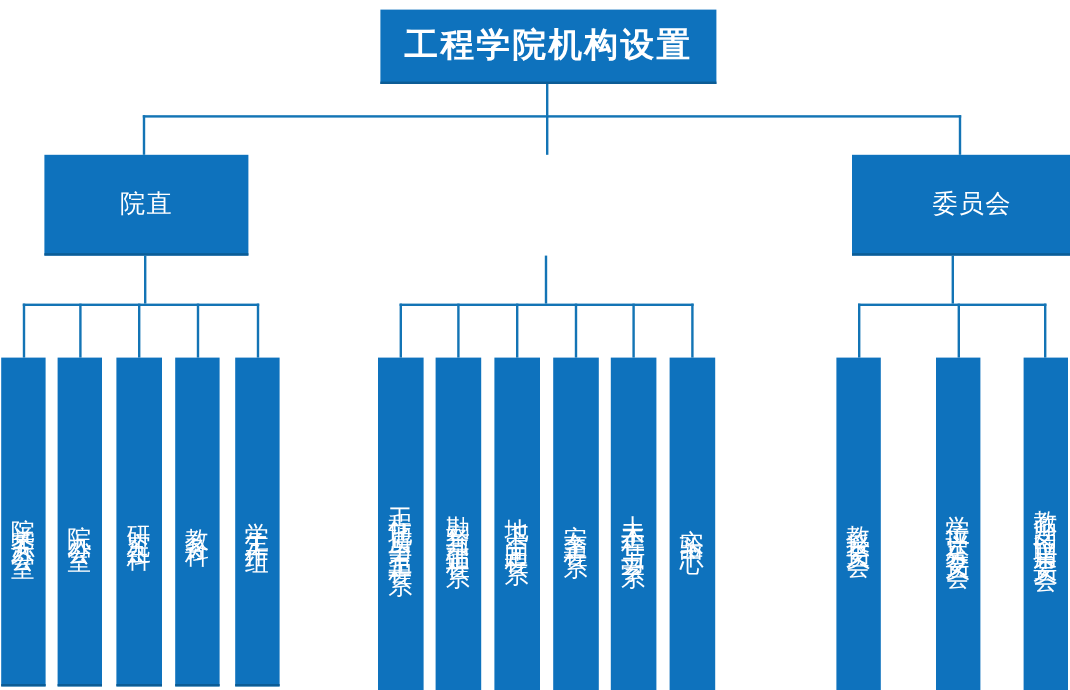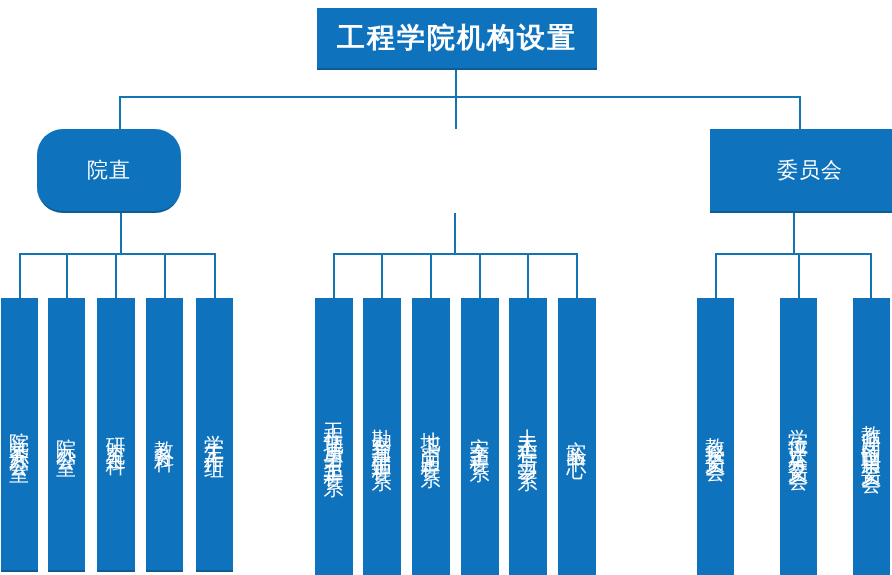--- a/index.html
+++ b/index.html
@@ -55,21 +55,21 @@
 <div id="stage">
 
   <div class="box root-box" style="left:317px; top:8px; width:280px; height:62px;">工程学院机构设置</div>
 
   <div class="line v-line" style="left:455px; top:70px; height:26px;"></div>
   <div class="line h-line" style="left:119px; top:96px; width:682px;"></div>
   <div class="line v-line" style="left:119px; top:96px; height:33px;"></div>
   <div class="line v-line" style="left:455px; top:96px; height:33px;"></div>
   <div class="line v-line" style="left:799px; top:96px; height:33px;"></div>
 
-  <div class="box branch-box" style="left:37px;  top:129px; width:144px; height:84px;border-radius:26px;">院直</div>
+  <div class="box branch-box" style="left:37px;  top:129px; width:170px; height:84px;">院直</div>
   <div class="box branch-box" style="left:710px; top:129px; width:200px; height:84px;">委员会</div>
 
   <div class="line v-line" style="left:120px; top:213px; height:40px;"></div>
   <div class="line h-line" style="left:19px;  top:253px; width:197px;"></div>
   <div class="line v-line" style="left:19px;  top:253px; height:45px;"></div>
   <div class="line v-line" style="left:66px;  top:253px; height:45px;"></div>
   <div class="line v-line" style="left:115px; top:253px; height:45px;"></div>
   <div class="line v-line" style="left:164px; top:253px; height:45px;"></div>
   <div class="line v-line" style="left:214px; top:253px; height:45px;"></div>
 

